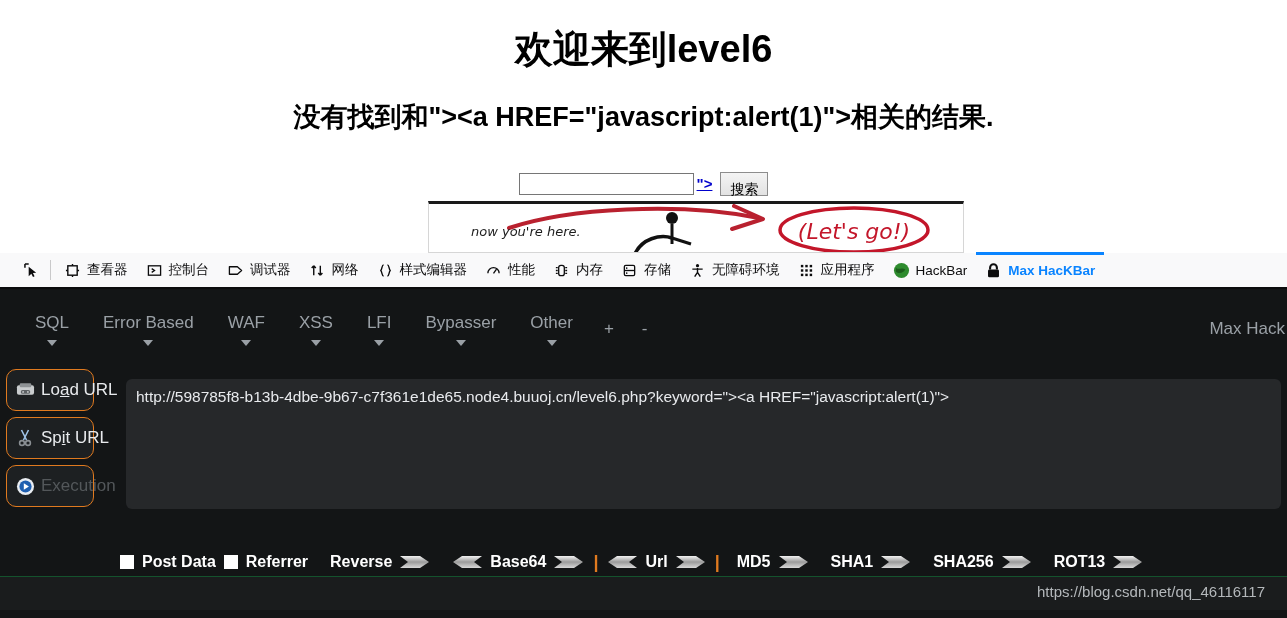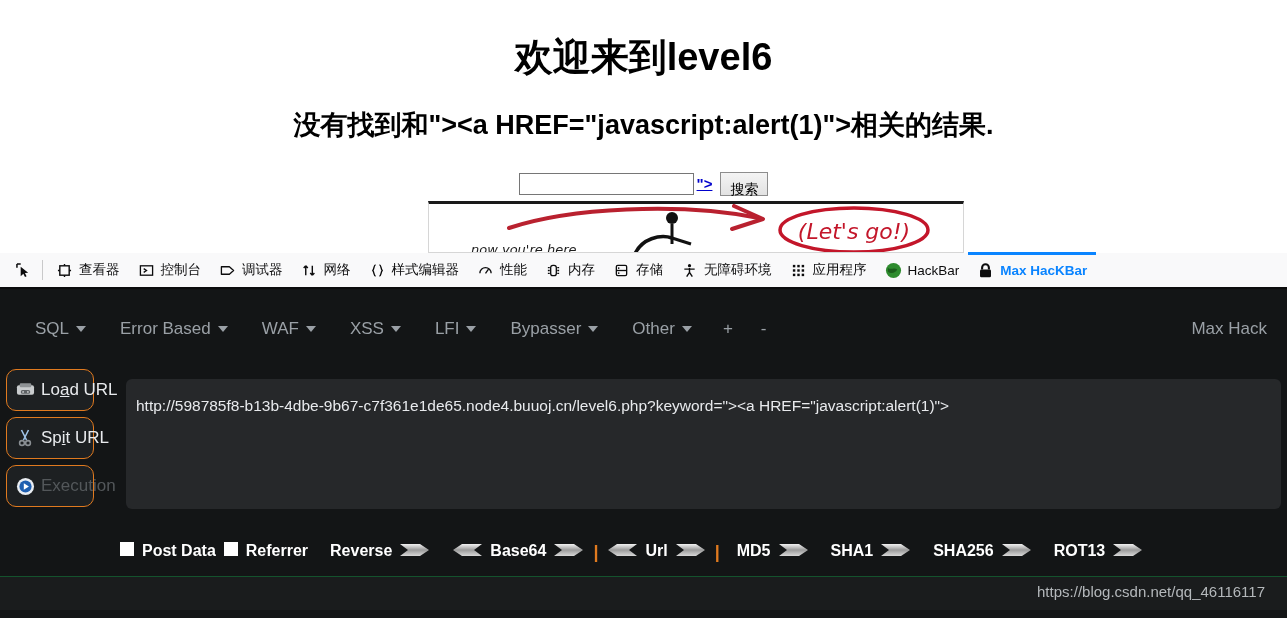--- a/index.html
+++ b/index.html
@@ -16,21 +16,21 @@
   .page {
     position: absolute; left: 0; top: 0; width: 1287px; height: 253px;
     background: #ffffff; overflow: hidden;
   }
   .page-title {
     text-align: center;
     font-size: 38px;
     font-weight: bold;
     color: #000;
     margin: 0;
-    padding-top: 32px;
+    padding-top: 24px;
     letter-spacing: 0px;
   }
   .page-subtitle {
     text-align: center;
     font-size: 27px;
     font-weight: bold;
     color: #000;
     margin: 0;
     padding-top: 24px;
     white-space: nowrap;
@@ -81,37 +81,37 @@
     position: absolute;
     left: 428px; top: 201px;
     width: 536px; height: 52px;
     background: #ffffff;
     border: 1px solid #d6d6d6;
     border-top: 3px solid #1a1a1a;
     overflow: hidden;
   }
   .illus-text {
     position: absolute;
-    left: 42px; top: 38px;
+    left: 42px; top: 20px;
     font-family: "DejaVu Sans", sans-serif;
     font-size: 13px;
     color: #1d1d1d;
     font-style: italic;
   }
   .illus-svg { position: absolute; left: 0; top: 0; }
 
   
   .devtools-bar {
     position: absolute; left: 0; top: 253px;
     width: 1287px; height: 36px;
     background: #f9f9fa;
     border-bottom: 2px solid #0c0c0d;
     display: flex;
     align-items: center;
-    padding-left: 8px;
+    padding-left: 16px;
   }
   .dt-picker {
     width: 30px; height: 32px;
     display: flex; align-items: center; justify-content: center;
     cursor: pointer;
   }
   .dt-sep {
     width: 1px; height: 20px; background: #c9c9ca; margin: 0 4px;
   }
   .dt-tab {
@@ -144,37 +144,38 @@
     padding-left: 18px;
     background: #131516;
   }
   .hb-menu-item {
     display: flex; align-items: center; gap: 7px;
     padding: 6px 17px;
     color: #9aa0a6;
     font-size: 17px;
     cursor: pointer;
     white-space: nowrap;
+    flex-direction: column;
   }
   .hb-menu-item.plain { padding: 6px 14px; }
   .caret {
     width: 0; height: 0;
     border-left: 5px solid transparent;
     border-right: 5px solid transparent;
     border-top: 6px solid #9aa0a6;
     display: inline-block;
   }
   .hb-brand {
     position: absolute;
     right: 0px; top: 50%;
     transform: translateY(-50%);
     color: #9aa0a6;
     font-size: 17px;
     white-space: nowrap;
-    padding-right: 20px;
+    padding-right: 2px;
   }
 
   
   .hb-body { position: relative; height: 145px; }
   .hb-btncol {
     position: absolute; left: 6px; top: 0;
     display: flex; flex-direction: column; gap: 6px;
     z-index: 5;
   }
   .hb-btn {
@@ -199,35 +200,36 @@
     position: absolute;
     left: 126px; top: 10px;
     width: 1155px; height: 130px;
     background: #26282a;
     border: none;
     border-radius: 6px;
     color: #e8eaed;
     font-family: "Liberation Sans", sans-serif;
     font-size: 15.5px;
     line-height: 22px;
-    padding: 16px 10px;
+    padding: 7px 10px;
     resize: none;
     outline: none;
     overflow: hidden;
     white-space: pre-wrap;
     word-break: break-all;
   }
 
   
   .hb-enc {
     position: absolute;
     left: 0; bottom: 36px;
     width: 1287px;
     height: 40px;
     display: flex;
+    align-items: center;
     padding-left: 120px;
     gap: 0px;
     background: #131516;
   }
   .hb-check {
     width: 14px; height: 14px;
     background: #ffffff;
     display: inline-block;
     cursor: pointer;
     flex: 0 0 14px;

